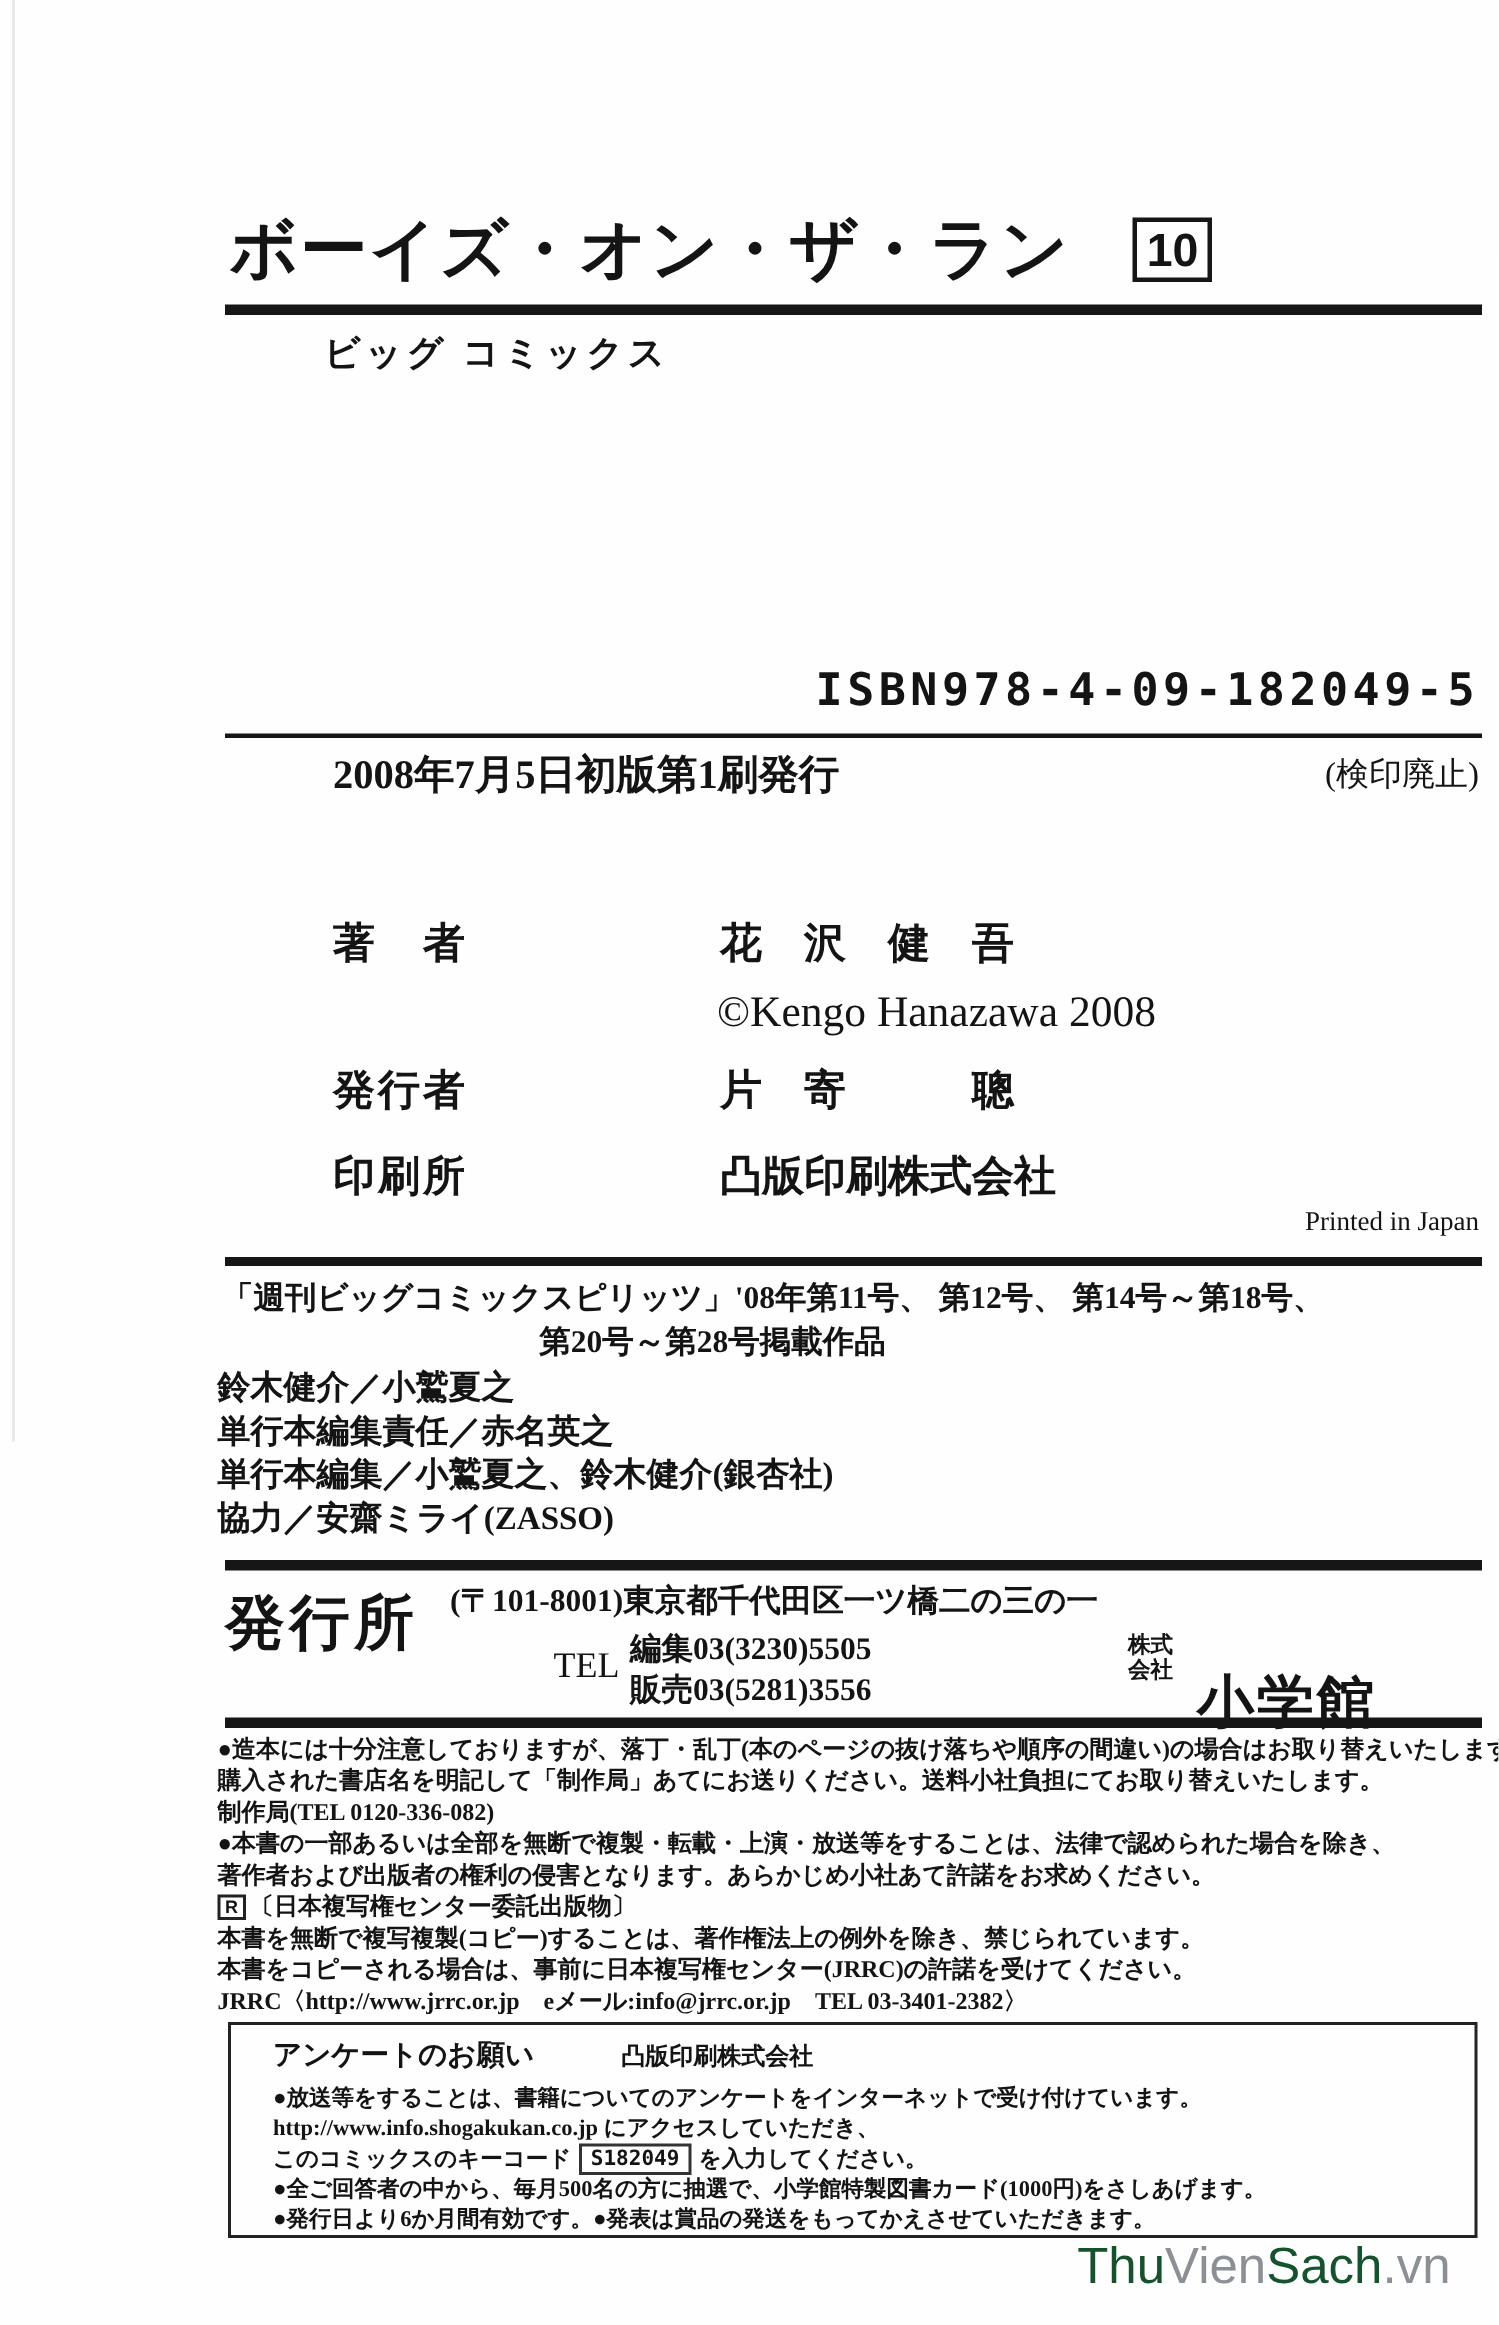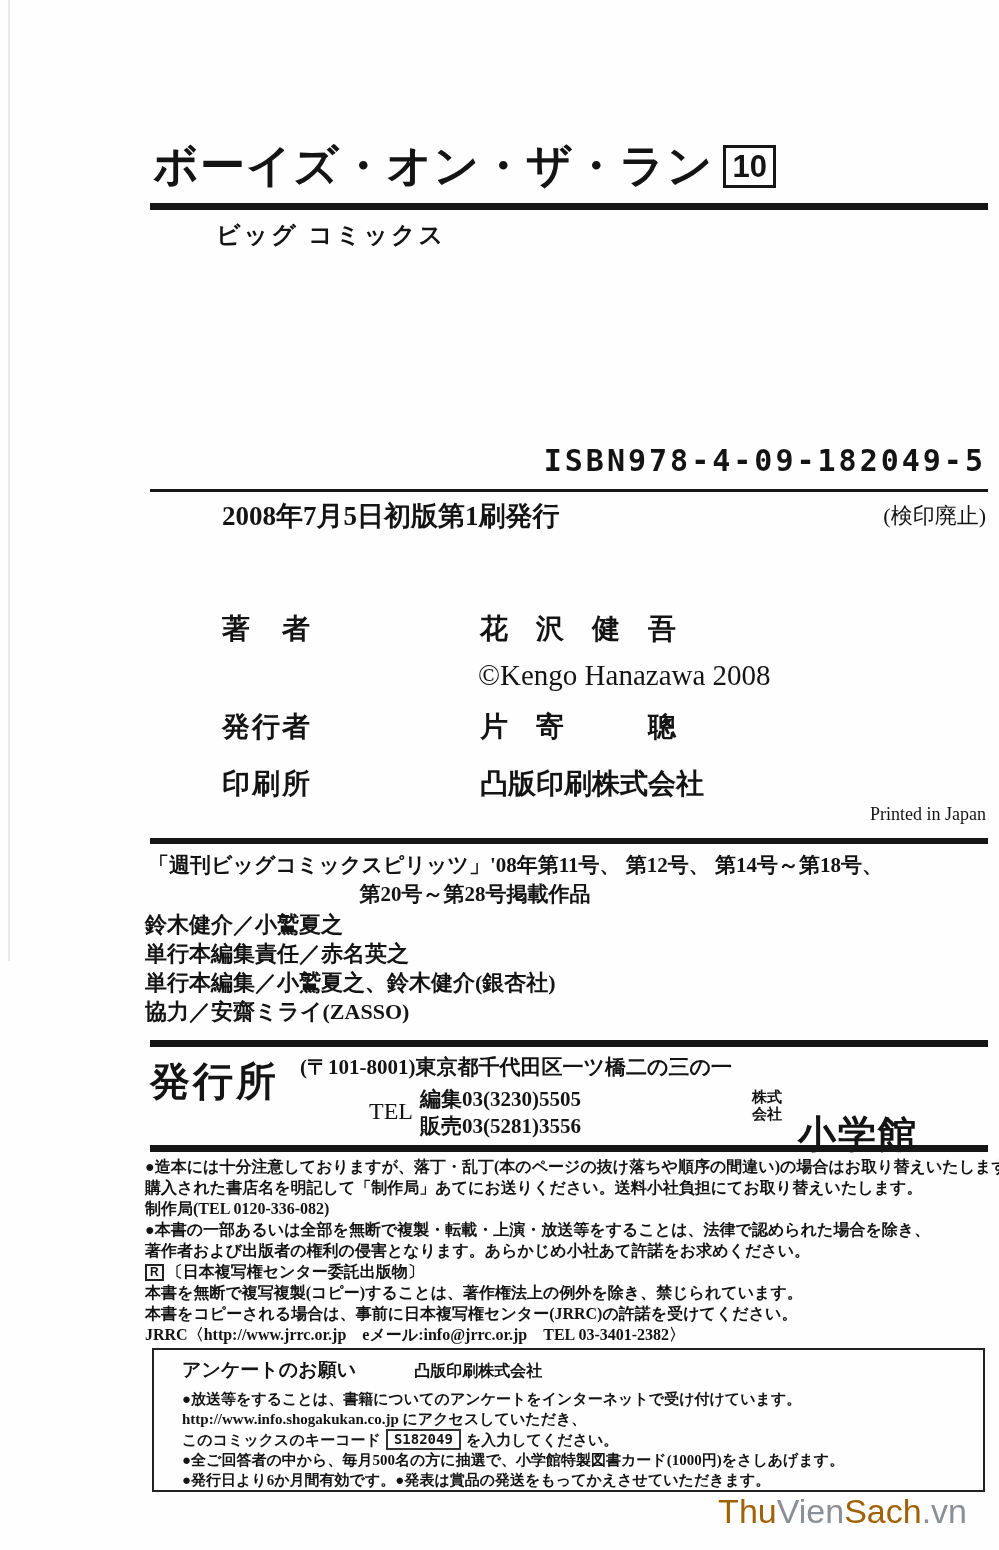--- a/index.html
+++ b/index.html
@@ -8,21 +8,21 @@
   .edge-line{position:absolute;left:8px;top:0;width:2px;height:62%;background:#e9e9ec;}
 
   .rule{position:absolute;background:#161616;}
   .rule-title{left:150px;top:203px;width:838px;height:7px;}
   .rule-isbn{left:150px;top:489px;width:838px;height:3px;}
   .rule-serial{left:150px;top:838px;width:838px;height:6px;}
   .rule-pub-top{left:150px;top:1040px;width:838px;height:7px;}
   .rule-pub-bottom{left:150px;top:1145px;width:838px;height:7px;}
 
   .title-row{position:absolute;left:153px;top:136px;display:flex;align-items:center;
-             font-family:"Liberation Sans",sans-serif;font-weight:bold;}
+             font-family:"Liberation Sans",sans-serif;font-weight:bold;gap:32px;}
   .title{font-size:45px;letter-spacing:1px;white-space:nowrap;}
   .vol-badge{margin-left:10px;border:3px solid #161616;font-size:31px;line-height:37px;
              padding:0 6px;display:inline-block;}
   .series{position:absolute;left:216px;top:219px;font-family:"Liberation Sans",sans-serif;
           font-weight:bold;font-size:24px;letter-spacing:3px;}
 
   .isbn{position:absolute;left:150px;top:443px;width:836px;text-align:right;
         font-family:"DejaVu Sans Mono",monospace;font-size:30px;letter-spacing:3px;font-weight:bold;white-space:nowrap;}
   .edition-date{position:absolute;left:222px;top:498px;font-size:27px;font-weight:bold;white-space:nowrap;}
   .stamp-note{position:absolute;left:150px;top:501px;width:836px;text-align:right;font-size:22px;}
@@ -57,21 +57,21 @@
           box-sizing:border-box;padding:7px 16px 14px 28px;}
   .survey-header{display:flex;align-items:baseline;margin-bottom:6px;}
   .survey-title{font-size:19px;font-weight:bold;font-family:"Liberation Sans",sans-serif;}
   .survey-dept{font-size:16px;font-weight:bold;margin-left:58px;}
   .survey-line{font-size:15px;line-height:20px;font-weight:bold;white-space:nowrap;}
   .keycode{display:inline-block;border:2px solid #333;padding:0 6px;margin:0 5px;
            font-family:"DejaVu Sans Mono",monospace;font-size:14px;line-height:17px;vertical-align:1px;}
 
   .watermark{position:absolute;right:32px;top:1492px;font-family:"Liberation Sans",sans-serif;
              font-size:34px;white-space:nowrap;}
-  .wm-blue{color:#a16207;} .wm-gray{color:#8a9096;}
+  .wm-blue{color:#14532d;} .wm-gray{color:#8a9096;}
 </style>
 </head>
 <body>
 
 <div class="page">
   <div class="edge-line"></div>
 
   <div class="title-row">
     <span class="title">ボーイズ・オン・ザ・ラン</span>
     <span class="vol-badge">10</span>

